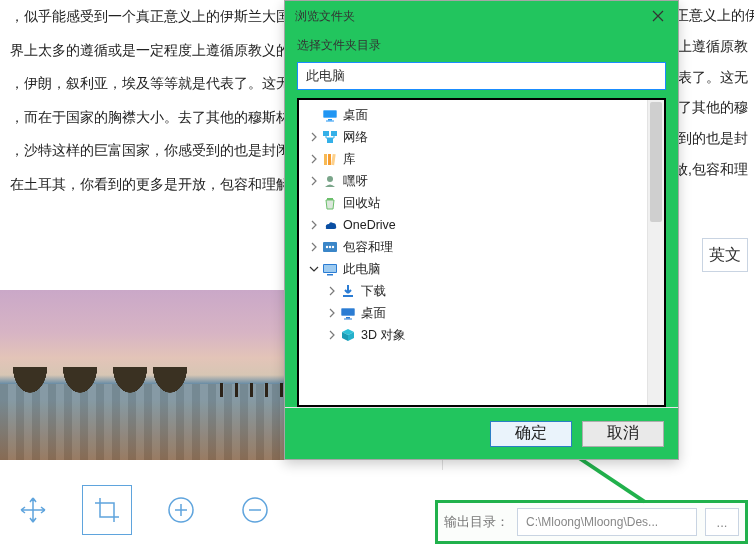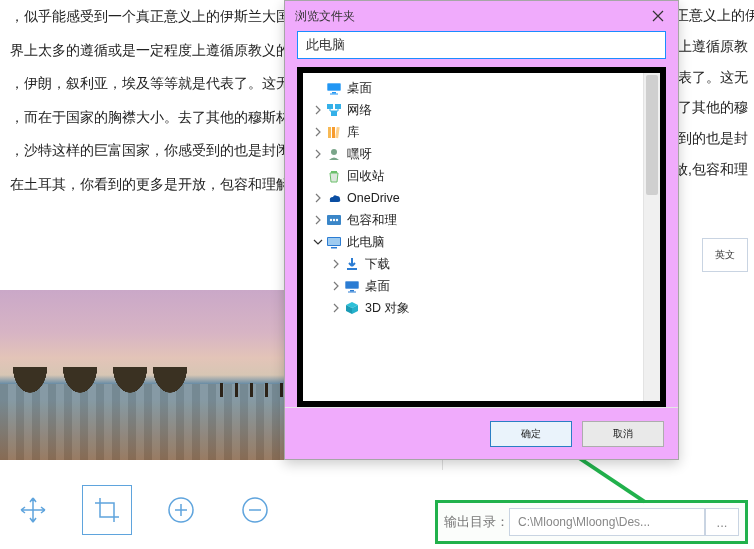--- a/index.html
+++ b/index.html
@@ -64,57 +64,57 @@
     color:#3b8fd6; cursor:pointer;
   }
   .tool svg { stroke:#5fa4dd; fill:none; stroke-width:1.5; }
   .tool.selected { border:1px solid #5fa4dd; }
   .divider-v {
     position:absolute; left:442px; top:0; width:1px; height:470px; background:#e0e0e0;
   }
   .lang-box {
     position:absolute; right:6px; top:238px; width:46px; height:34px;
     border:1px solid #c9d4e2; display:flex; align-items:center; justify-content:center;
-    color:#333; font-size:10px; background:#fff;
+    color:#333; font-size:16px; background:#fff;
   }
   .output-bar {
     position:absolute; left:435px; top:500px; right:6px; height:44px;
     border:3px solid #21b14c; background:rgba(33,177,76,0.02);
-    display:flex; align-items:center; padding:0 6px; gap:0;
+    display:flex; align-items:center; padding:0 6px; gap:8px;
   }
   .output-bar .label { color:#777; font-size:13px; white-space:nowrap; }
   .output-bar .path {
     flex:1; height:28px; border:1px solid #c9d4e2; background:#fff;
     display:flex; align-items:center; padding:0 8px; color:#888; font-size:12px;
     overflow:hidden; white-space:nowrap;
   }
   .output-bar .more {
     width:34px; height:28px; border:1px solid #c9d4e2; background:#fff;
     display:flex; align-items:center; justify-content:center; color:#888; font-size:13px;
   }
 
   
   .dialog {
     position:absolute; left:284px; top:0; width:395px; height:460px;
-    background:#f0abfc; border:1px solid #a6a6a6; box-shadow:0 4px 12px rgba(0,0,0,0.2);
+    background:#22c55e; border:1px solid #a6a6a6; box-shadow:0 4px 12px rgba(0,0,0,0.2);
     display:flex; flex-direction:column;
   }
   .dlg-title {
     height:30px; display:flex; align-items:center; justify-content:space-between;
     padding:0 6px 0 10px; font-size:12px; color:#333;
   }
   .dlg-close { width:28px; height:22px; display:flex; align-items:center; justify-content:center; cursor:pointer; }
   .dlg-close svg { stroke:#333; stroke-width:1.2; }
   .dlg-sub { padding:6px 12px 8px; font-size:12px; color:#333; }
   .dlg-input {
     margin:0 12px 8px; height:28px; border:1px solid #1a8cff; padding:0 8px;
     display:flex; align-items:center; font-size:13px; color:#333; background:#fff;
   }
   .tree-wrap {
-    margin:0 12px; flex:1; border:6px solid #000000; position:relative; overflow:hidden;
+    margin:0 12px; flex:1; border:2px solid #000000; position:relative; overflow:hidden;
     background:#fff; min-height:240px;
   }
   .tree { position:absolute; inset:0; overflow-y:auto; padding:4px 0; }
   .tree-scrollbar {
     position:absolute; right:0; top:0; width:17px; height:100%;
     background:#f0f0f0; border-left:1px solid #e3e3e3;
   }
   .tree-scrollbar .thumb { position:absolute; left:2px; right:2px; top:2px; height:120px; background:#cfcfcf; border-radius:2px; }
   .node {
     display:flex; align-items:center; height:22px; font-size:12.5px; color:#222;
@@ -123,21 +123,21 @@
   .node .tw { width:14px; display:flex; justify-content:center; color:#7a7a7a; }
   .node .tw.blank { visibility:hidden; }
   .node .ic { width:18px; height:18px; margin-right:4px; display:flex; align-items:center; justify-content:center; }
   .indent { display:inline-block; }
   .dlg-foot {
     height:52px; display:flex; align-items:center; justify-content:flex-end; gap:10px;
     padding:0 14px; border-top:1px solid #e6e6e6;
   }
   .btn {
     min-width:82px; height:26px; border:1px solid #adadad; background:#e9e9e9;
-    display:flex; align-items:center; justify-content:center; font-size:10px; color:#222;
+    display:flex; align-items:center; justify-content:center; font-size:16px; color:#222;
     cursor:pointer;
   }
   .btn.primary { border:1px solid #2a7ec4; background:#eaf3fb; }
 
   
   .arrow {
     position:absolute; left:405px; top:350px; width:280px; height:180px; pointer-events:none;
   }
   .arrow svg { width:100%; height:100%; overflow:visible; }
 </style>
@@ -234,20 +234,21 @@
 
 <div class="dialog">
   <div class="dlg-title">
     <span>浏览文件夹</span>
     <div class="dlg-close">
       <svg width="12" height="12" viewBox="0 0 12 12">
           <path d="M1 1 L11 11 M11 1 L1 11"></path>
         </svg>
     </div>
   </div>
+  <div class="dlg-sub">选择文件夹目录</div>
   <div class="dlg-input">
     <span>此电脑</span>
   </div>
   <div class="tree-wrap">
     <div class="tree" id="tree">
         <div class="node">
           <span class="indent" style="width:8px"></span>
           <span class="tw blank"></span>
           <span class="ic">
             <svg width="16" height="16">

